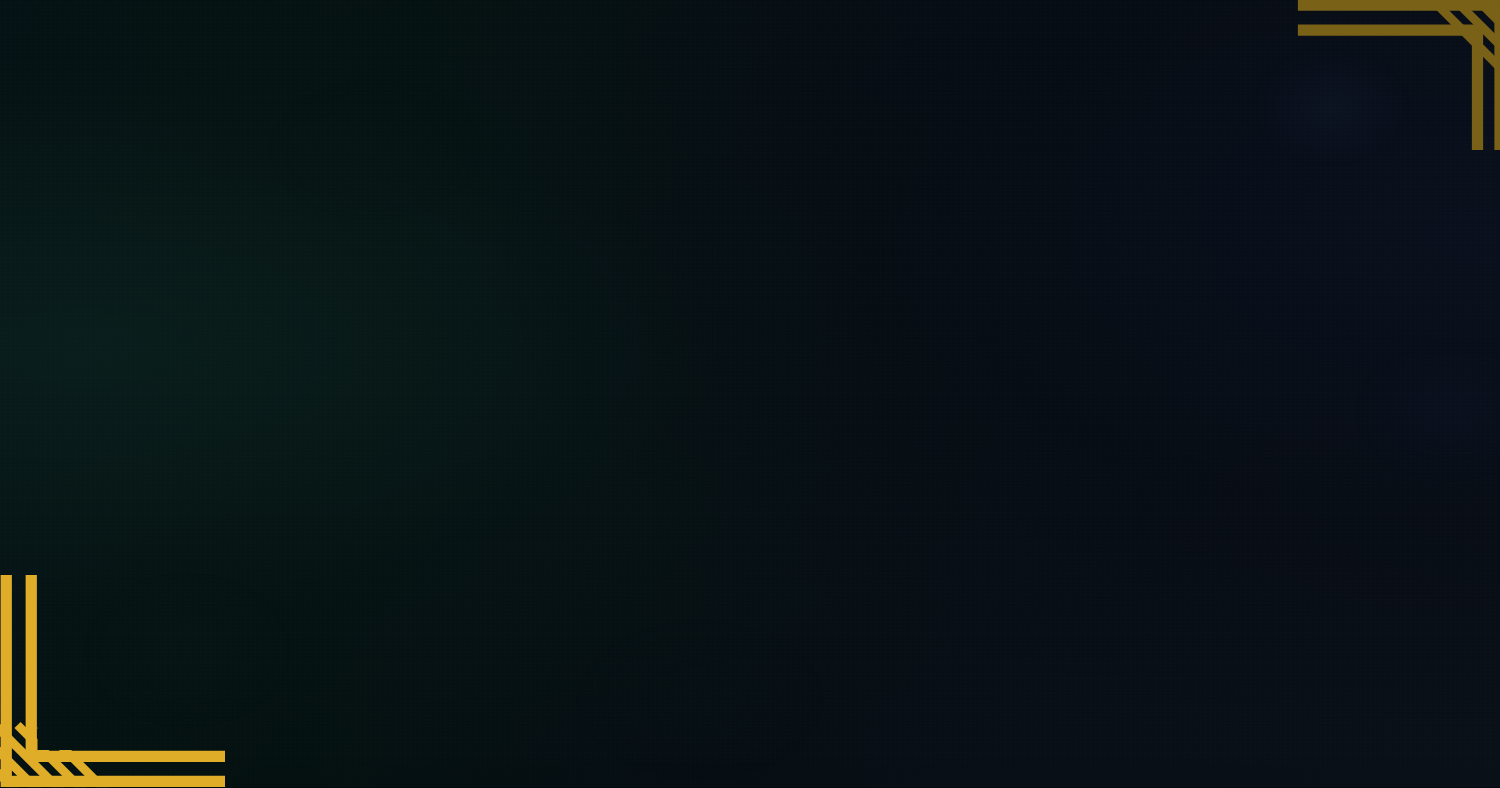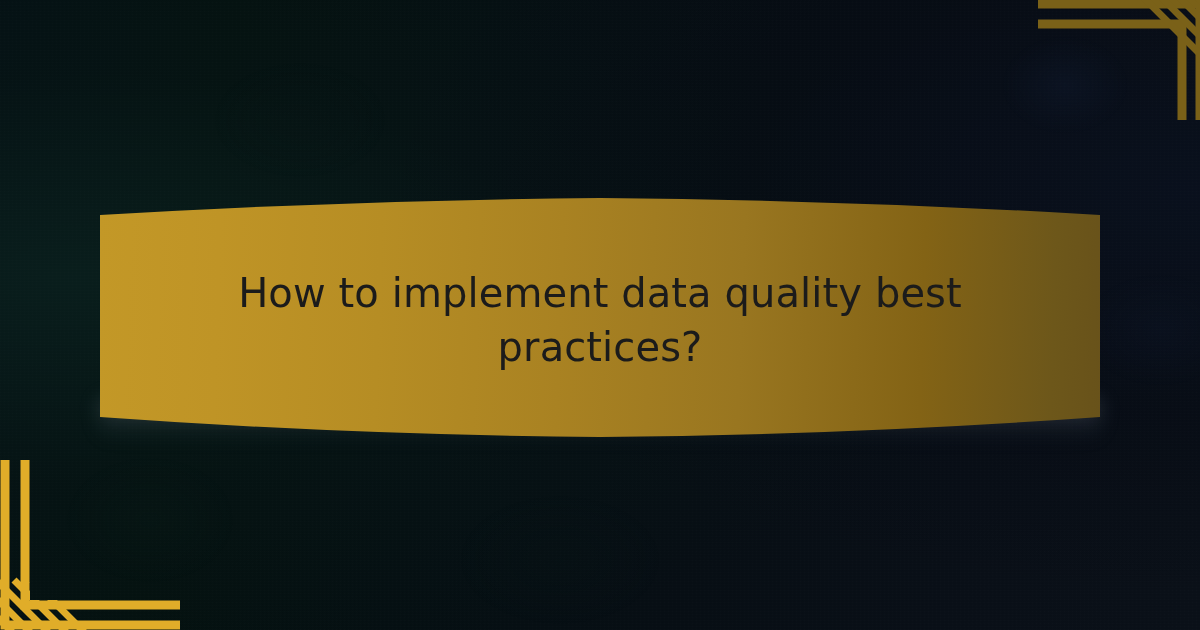--- a/index.html
+++ b/index.html
@@ -211,23 +211,14 @@
       <g stroke="#e0ad29" stroke-width="7">
         <line x1="-40" y1="120" x2="50" y2="210"></line>
         <line x1="-22" y1="120" x2="68" y2="210"></line>
         <line x1="-4" y1="120" x2="86" y2="210"></line>
         <line x1="14" y1="120" x2="104" y2="210"></line>
         <line x1="32" y1="120" x2="122" y2="210"></line>
       </g>
     </g>
   </svg>
 
-  <div id="banner-wrap">
-    <div class="banner-glow"></div>
-    <div class="banner-glow-2"></div>
-    <div class="banner-card">
-      <div class="banner-content">
-        <h1 id="banner-title">How to implement data quality best practices?</h1>
-      </div>
-    </div>
-  </div>
 
 </div>
 
 </body></html>

